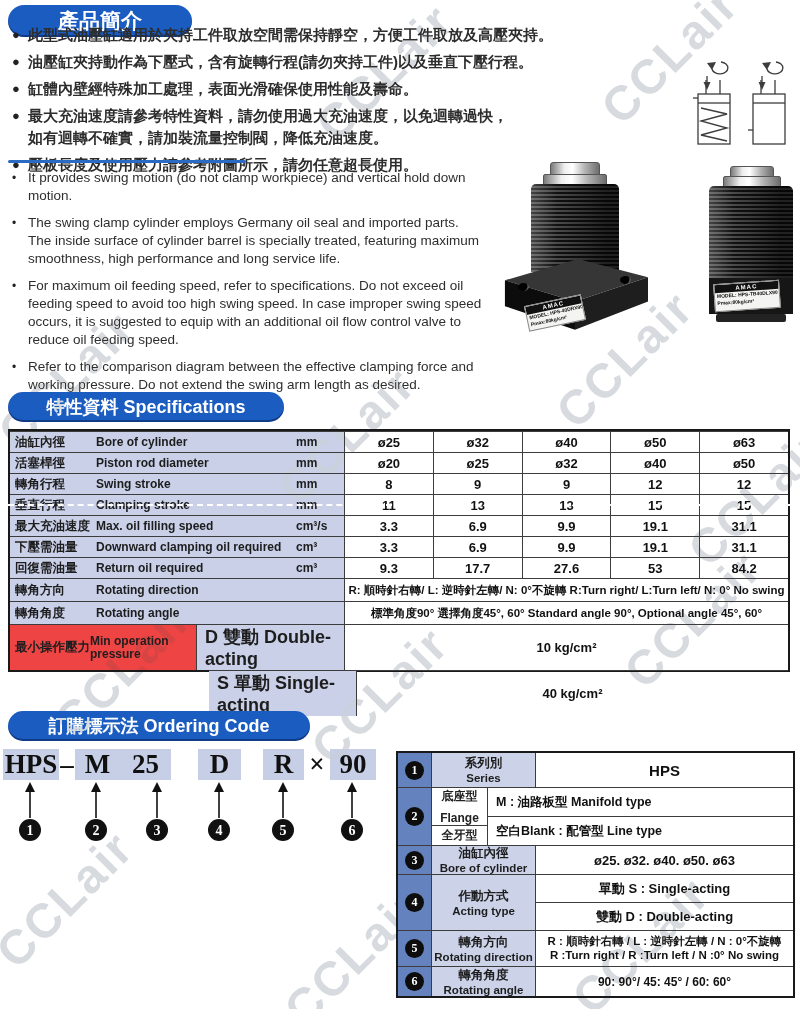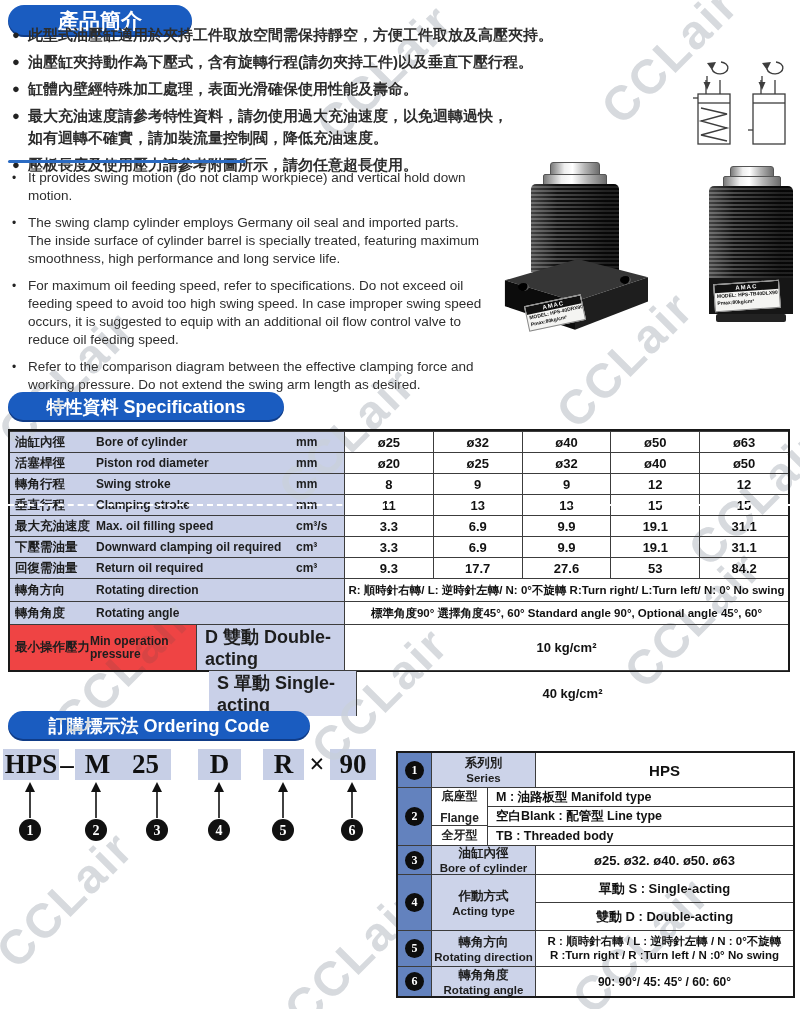--- a/index.html
+++ b/index.html
@@ -449,21 +449,20 @@
       <div class="o2flange">
         <div class="o2f-top">
           <span>底座型</span>
           <span>Flange</span>
         </div>
         <div class="o2f-bot">全牙型</div>
       </div>
       <div class="o2opts">
         <div class="o2opt">M : 油路板型  Manifold type</div>
         <div class="o2opt">空白Blank : 配管型  Line type</div>
-        <div class="o2opt">TB : Threaded body</div>
       </div>
     </div>
   </div>
 
   <div class="otrow" style="height:29px;">
     <div class="onum">
         <span class="ncirc">3</span>
       </div>
     <div class="olab">
       <span class="zh">油缸內徑</span>

